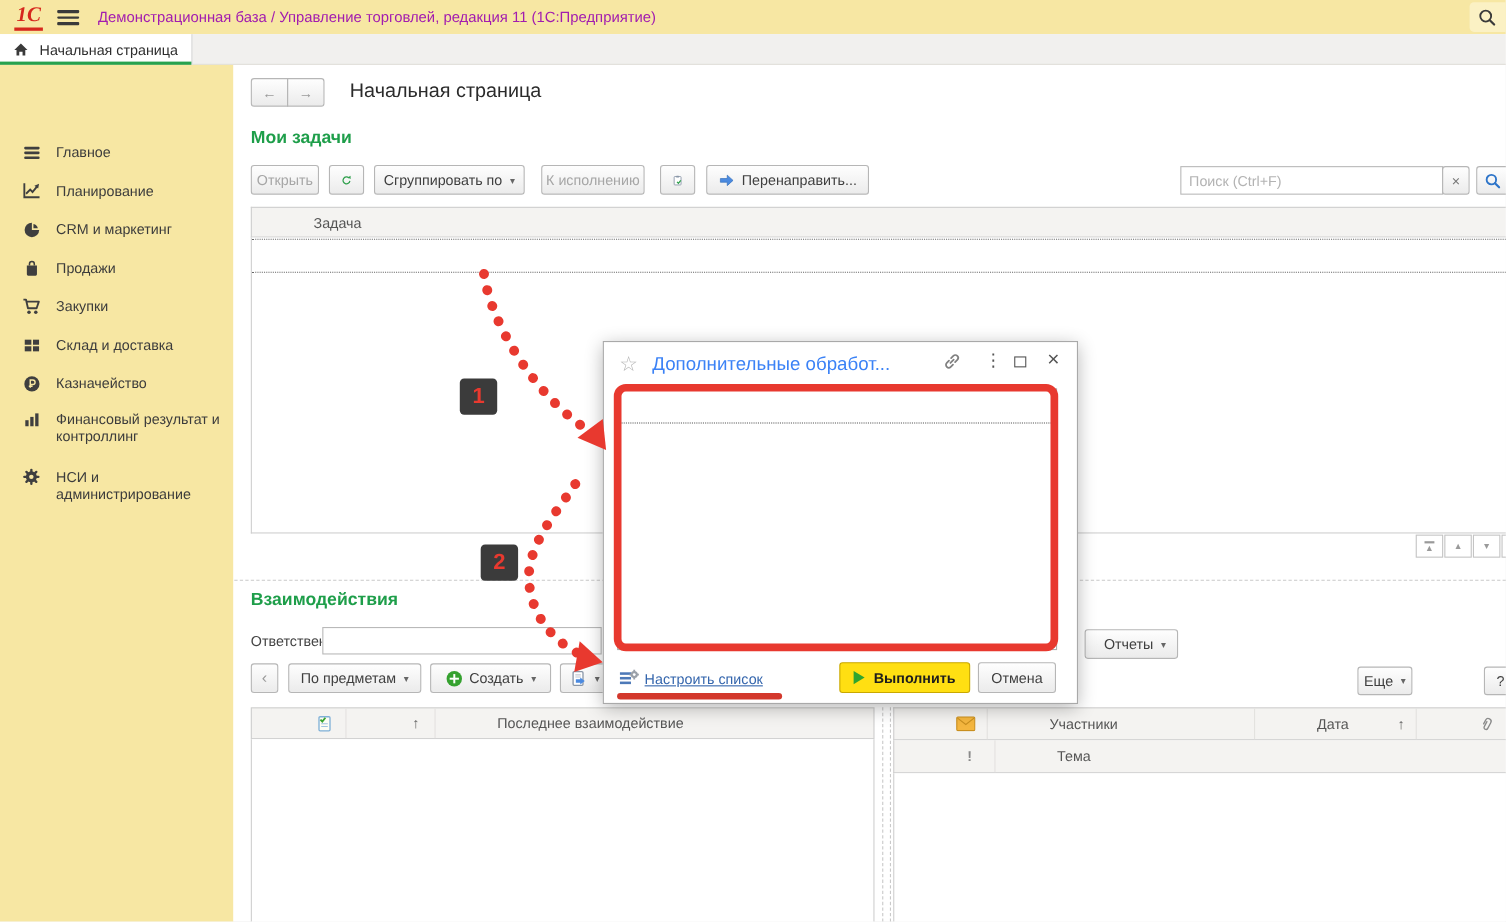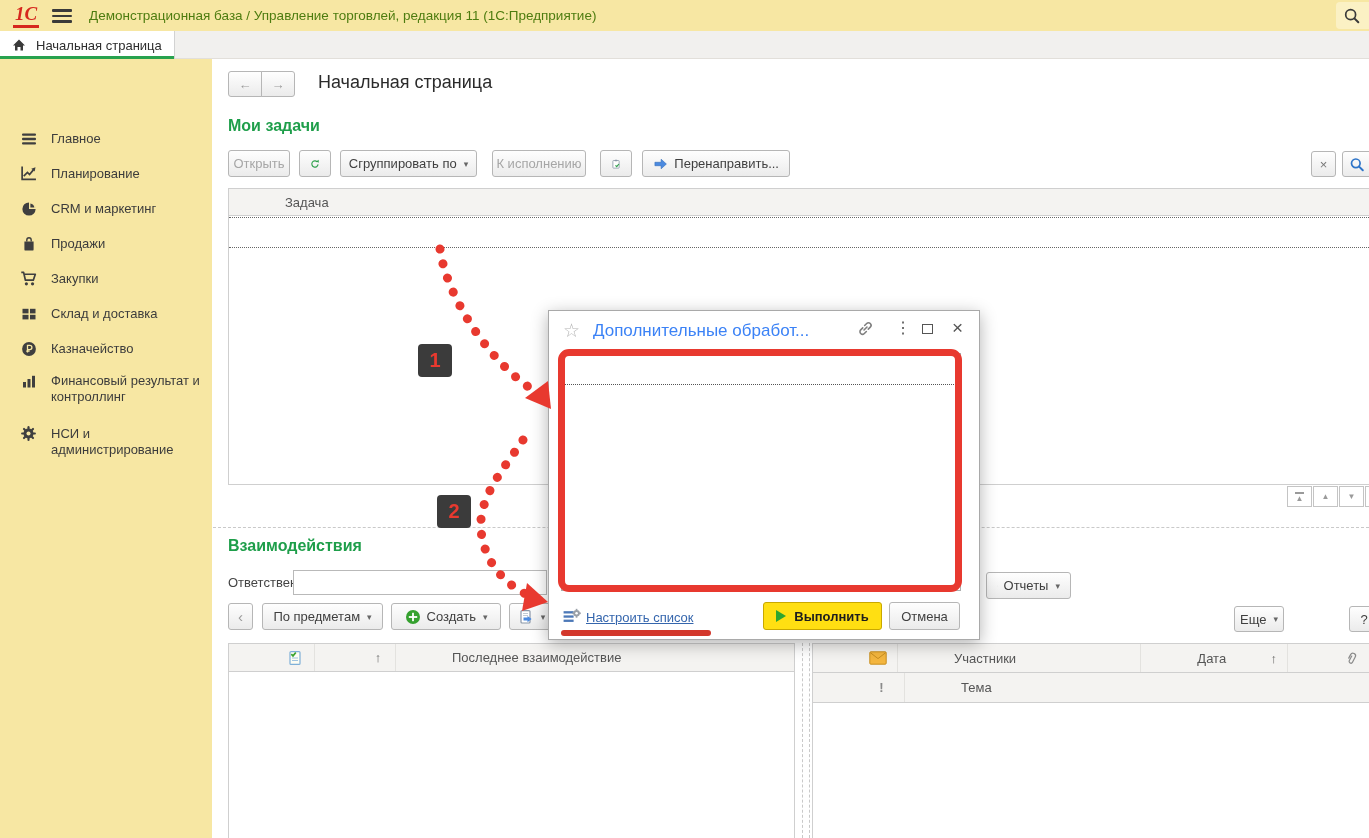--- a/index.html
+++ b/index.html
@@ -9,21 +9,21 @@
     position:relative; width:1369px; height:838px; overflow:hidden;
     background:#ffffff; font-size:13px; color:#3f3f3f;
   }
   .abs { position:absolute; }
 
   
   #topbar { position:absolute; left:0; top:0; width:1369px; height:31px; background:#f7e7a3; }
   #logo { position:absolute; left:13px; top:3px; font:italic 700 19px "Liberation Serif", serif; color:#d6281e; border-bottom:3px solid #d6281e; padding:0 2px 0 2px; cursor:default; }
   #hamburger { position:absolute; left:52px; top:9px; width:20px; height:14px; cursor:pointer; }
   #hamburger span { display:block; height:2.6px; background:#3a3a3a; border-radius:1px; margin-bottom:3px; }
-  #appTitle { position:absolute; left:89px; top:8px; font-size:13.5px; color:#4d7c0f; white-space:nowrap; }
+  #appTitle { position:absolute; left:89px; top:8px; font-size:13.5px; color:#a21caf; white-space:nowrap; }
   #topSearchBtn { position:absolute; left:1336px; top:2px; width:40px; height:27px; background:#fbf1c4; border-radius:4px; display:flex; align-items:center; padding-left:7px; cursor:pointer; }
 
   
   #tabstrip { position:absolute; left:0; top:31px; width:1369px; height:28px; background:#f1f0ee; border-bottom:1px solid #e2dfda; }
   #tabHome { position:absolute; left:0; top:0; width:175px; height:28px; background:#ffffff; border-right:1px solid #d2d2d2; display:flex; align-items:center; gap:9px; padding-left:11px; cursor:pointer; }
   #tabHome .underline { position:absolute; left:0; bottom:0; width:100%; height:3px; background:#28a24e; }
   #tabHome .tab-label { font-size:13px; color:#2e2e2e; }
 
   
   #sidebar { position:absolute; left:0; top:59px; width:212px; height:779px; background:#f7e7a3; }
@@ -237,20 +237,21 @@
         <path d="M7.2 10.2 l2 2 3.4 -4.2" stroke="#2fa04c" stroke-width="1.9" fill="none"></path>
       </svg>
   </div>
   <div class="btn" style="left:642px;top:150px;width:148px">
     <svg width="16" height="16" viewBox="0 0 16 16">
         <polygon points="2,6.2 8.5,6.2 8.5,3 14,8 8.5,13 8.5,9.8 2,9.8" fill="#4b8ae0" stroke="#2f6ab8" stroke-width="0.6"></polygon>
       </svg>
     <span>Перенаправить...</span>
   </div>
 
+  <input class="tinput" style="left: 1073px; top: 151px; width: 239px;" placeholder="Поиск (Ctrl+F)">
   <div class="btn" style="left:1311px;top:151px;width:25px;height:26px;padding:0">
       <span style="color:#777">×</span>
     </div>
   <div class="btn" style="left:1342px;top:151px;width:30px;height:26px;padding:0 6px">
     <svg width="17" height="17" viewBox="0 0 16 16">
         <circle cx="6.8" cy="6.8" r="4.3" fill="none" stroke="#2e75c9" stroke-width="1.7"></circle>
         <line x1="10.1" y1="10.1" x2="13.8" y2="13.8" stroke="#2e75c9" stroke-width="2" stroke-linecap="round"></line>
       </svg>
   </div>
 

